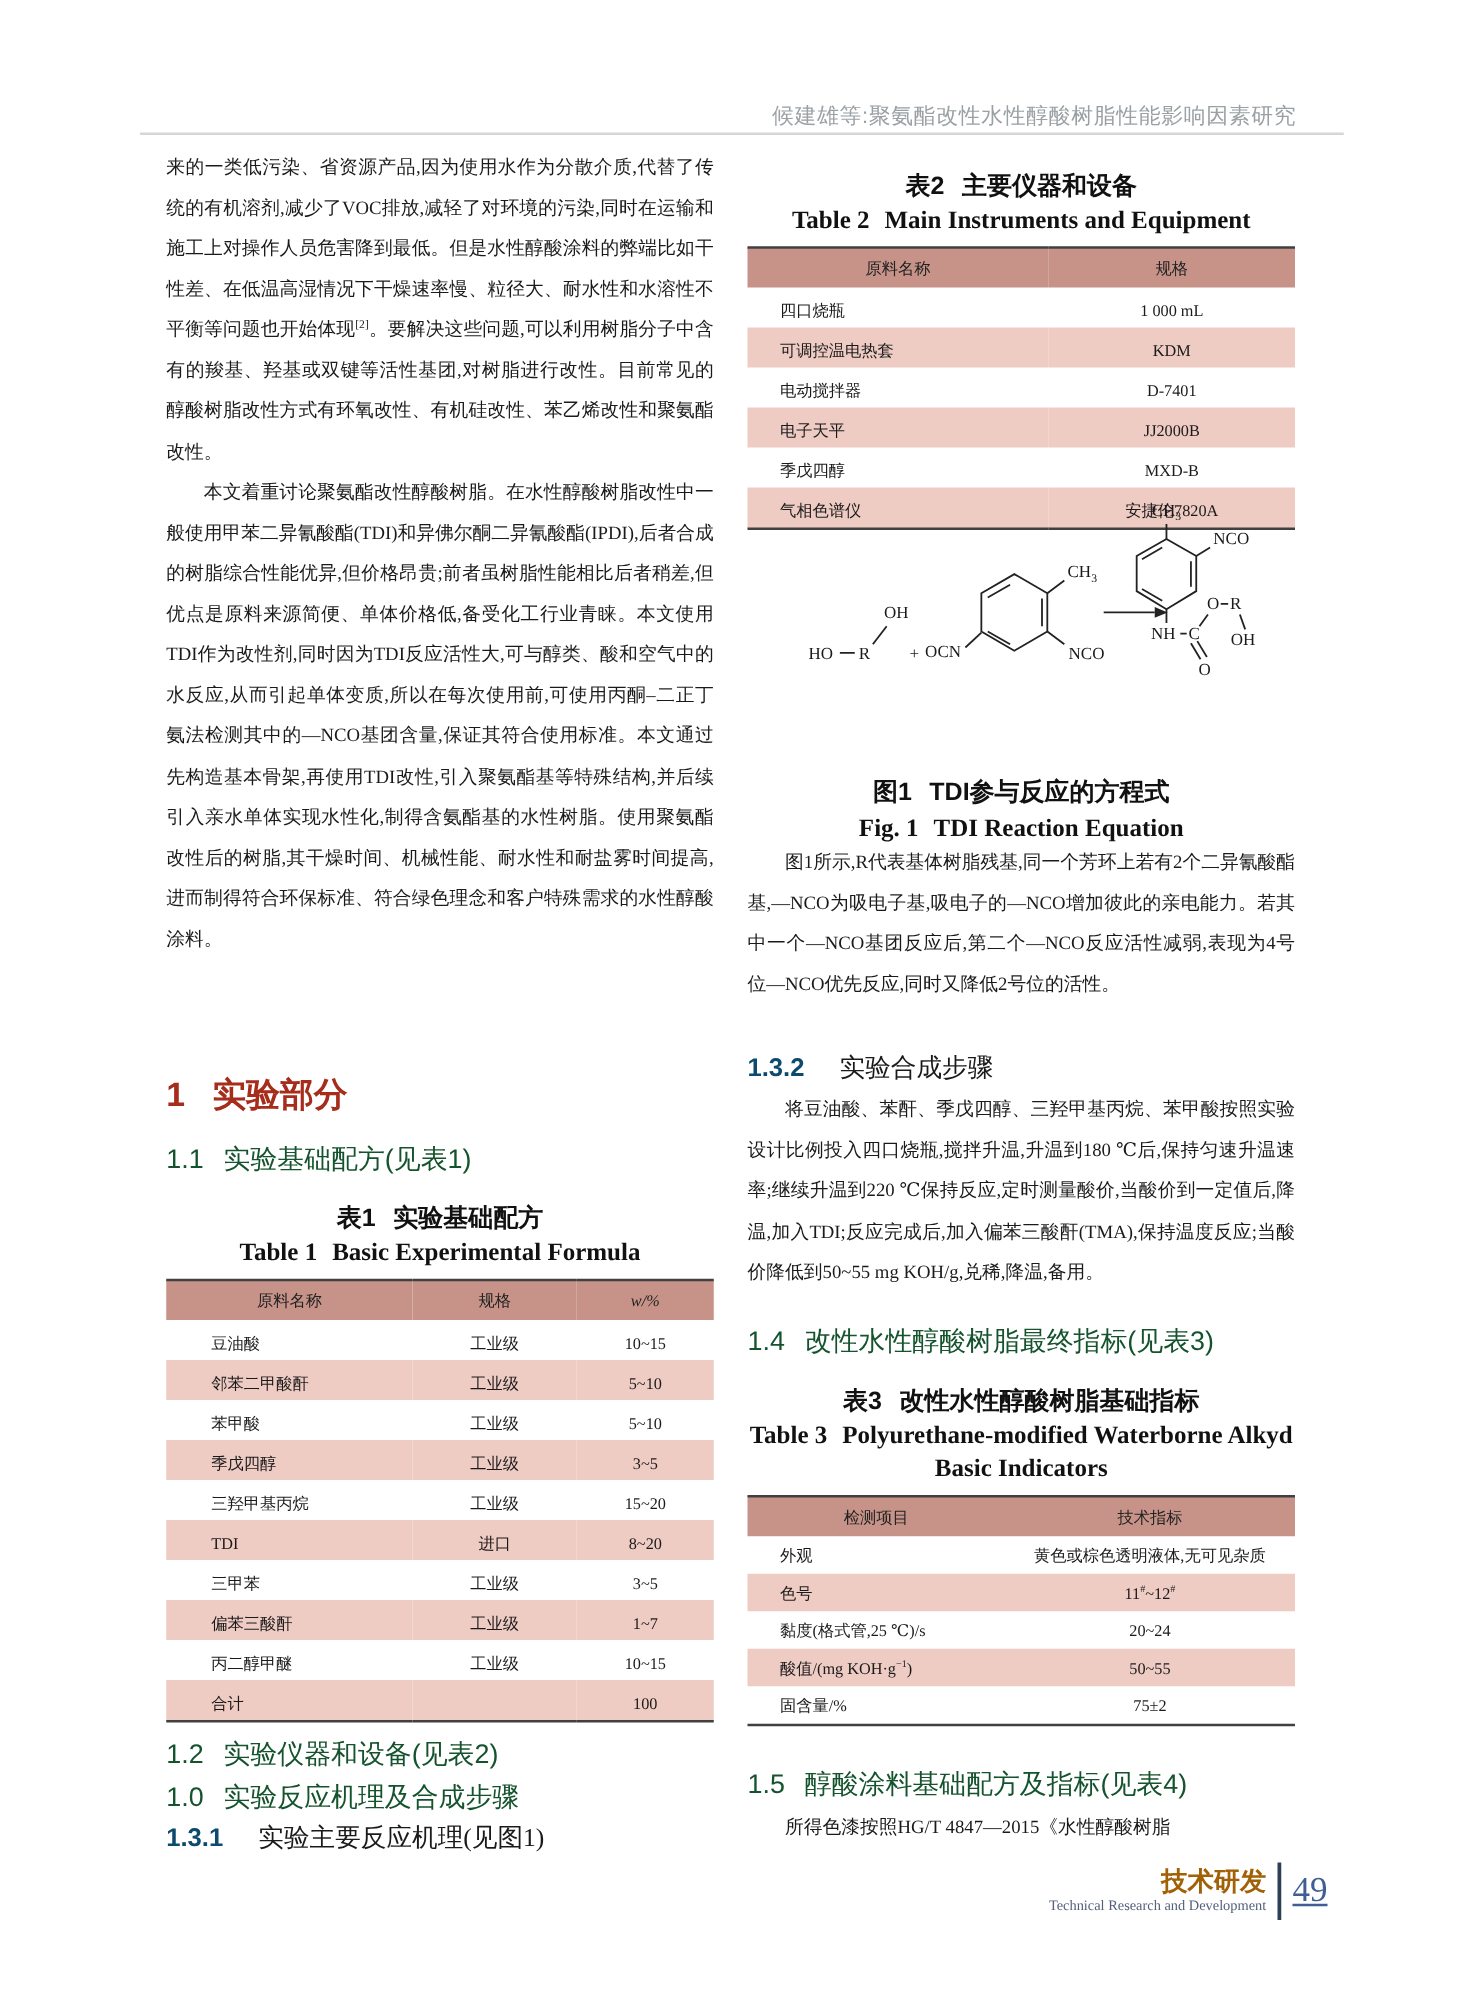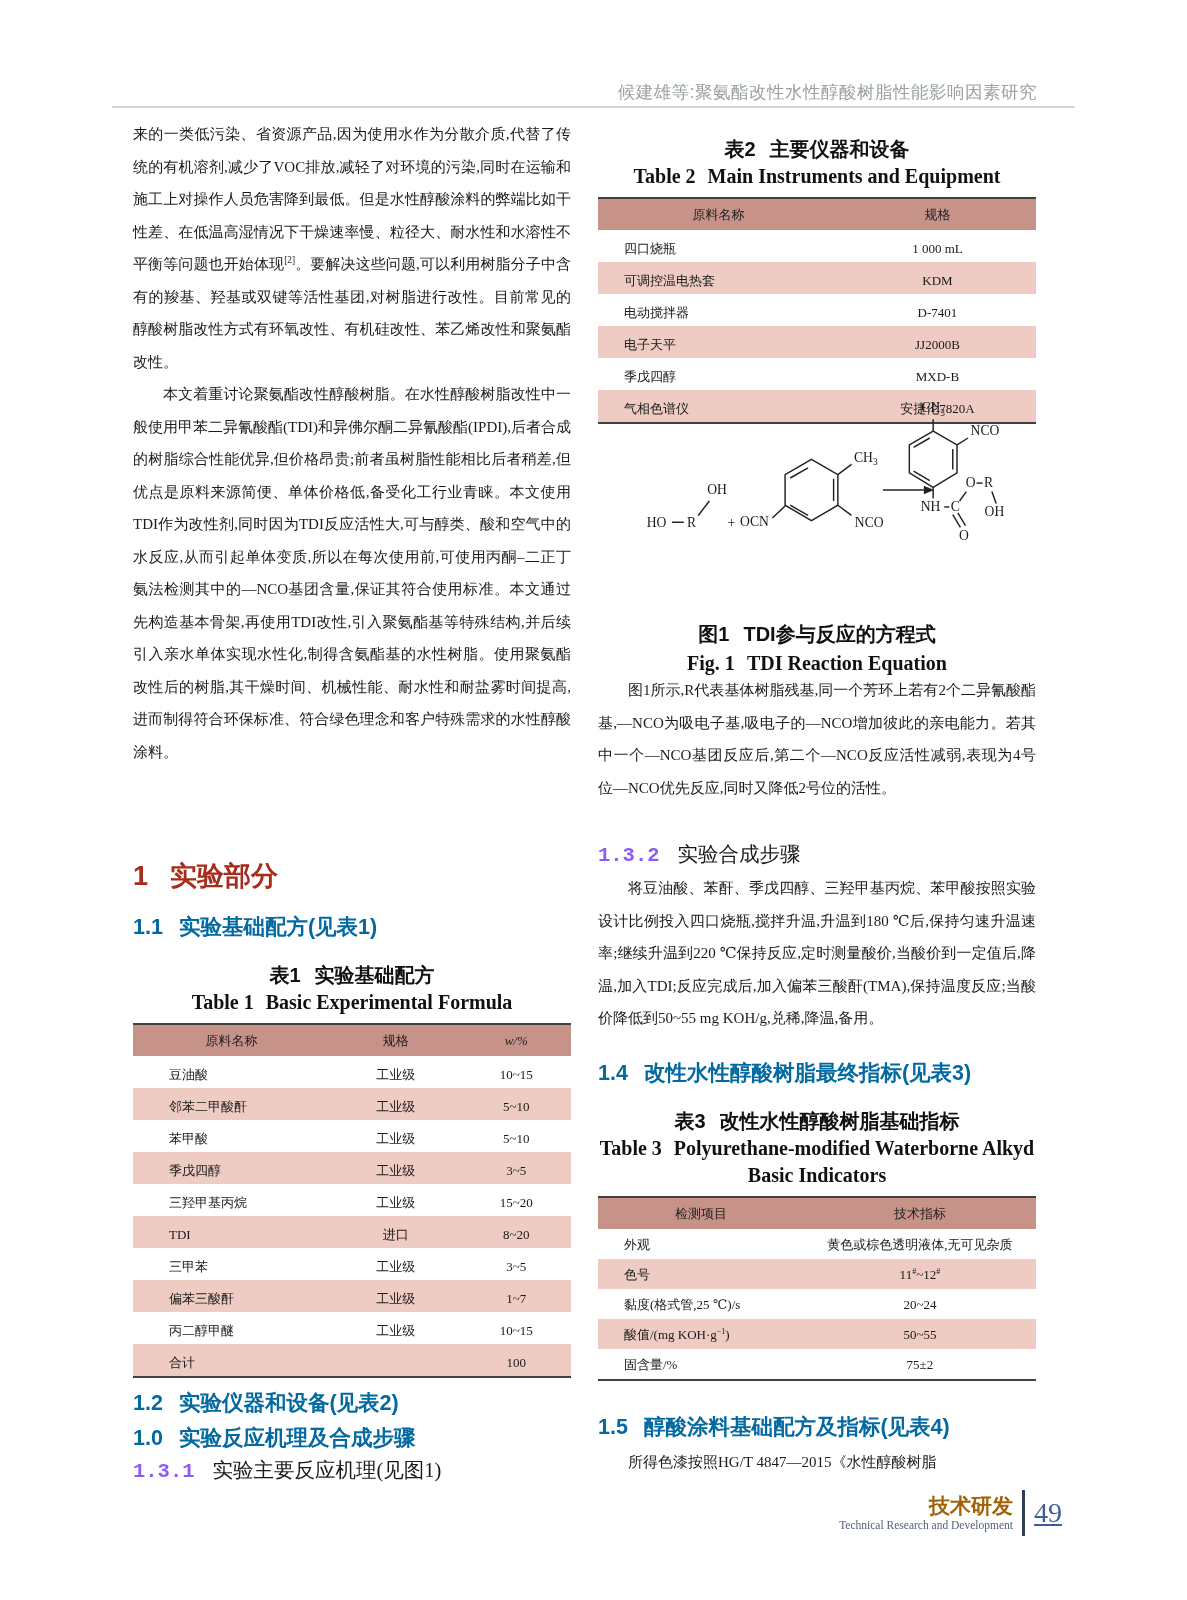--- a/index.html
+++ b/index.html
@@ -27,27 +27,27 @@
   }
   .indent{text-indent:2em;}
   sup{font-size:.62em;vertical-align:super;line-height:0;}
   .h1-sec{
     font-family:"Liberation Sans","DejaVu Sans",sans-serif;
     font-size:27px;font-weight:bold;color:#a62c1c;margin:0;
   }
   .h1-sec .sec-num{margin-right:22px;}
   .h2-sec{
     font-family:"Liberation Sans","DejaVu Sans",sans-serif;
-    font-size:21.5px;font-weight:bold;color:#0369a1;margin:0;
+    font-size:21.5px;font-weight:normal;color:#14532d;margin:0;
   }
   .h2-sec .sec-num{margin-right:16px;}
   .h3-sec{margin:0;font-size:20.5px;font-weight:normal;}
   .h3-sec .sec-num{
-    font-family:Liberation Mono, monospace;
-    color:#8b5cf6;font-weight:bold;margin-right:18px;
+    font-family:Liberation Sans, sans-serif;
+    color:#0c4a6e;font-weight:bold;margin-right:28px;
   }
   .h3-sec .sec-title{color:#1a1a1a;}
   .tcap-cn{
     text-align:center;font-family:"Liberation Sans","DejaVu Sans",sans-serif;
     font-size:20px;font-weight:bold;color:#111;line-height:27px;
   }
   .tcap-cn .cap-label{margin-right:14px;}
   .tcap-en{
     text-align:center;font-size:20px;font-weight:bold;color:#111;line-height:27px;
   }

